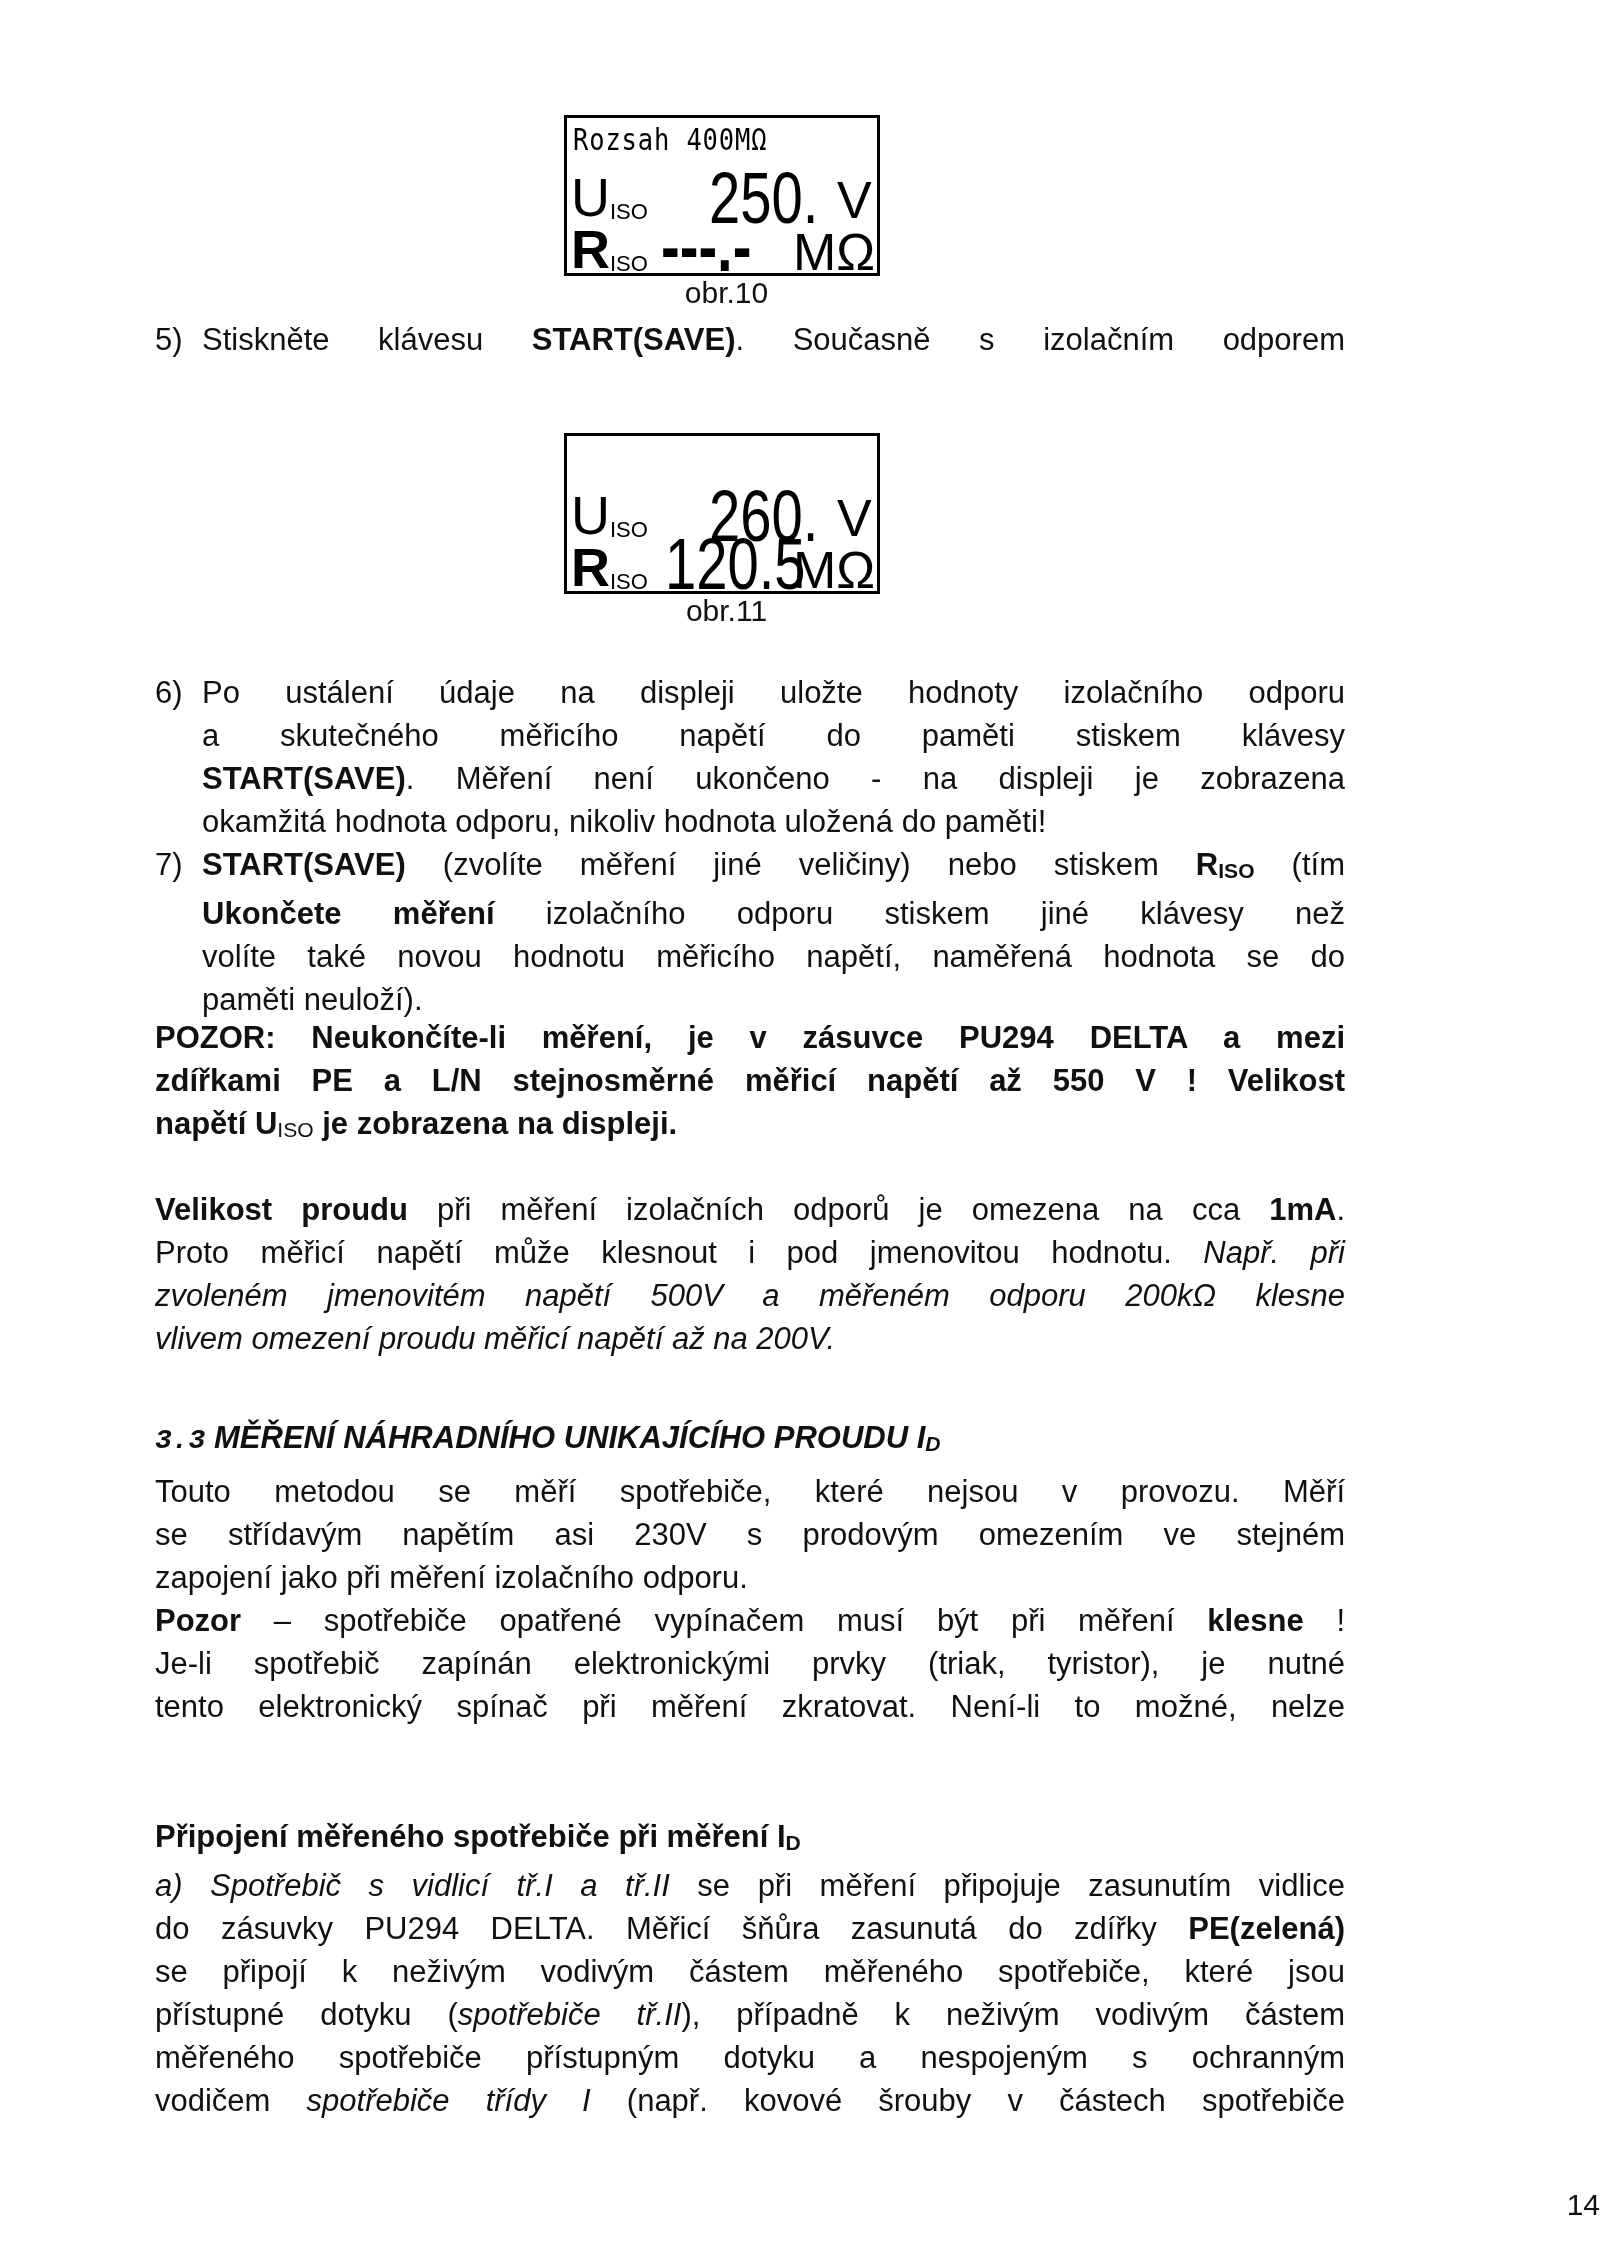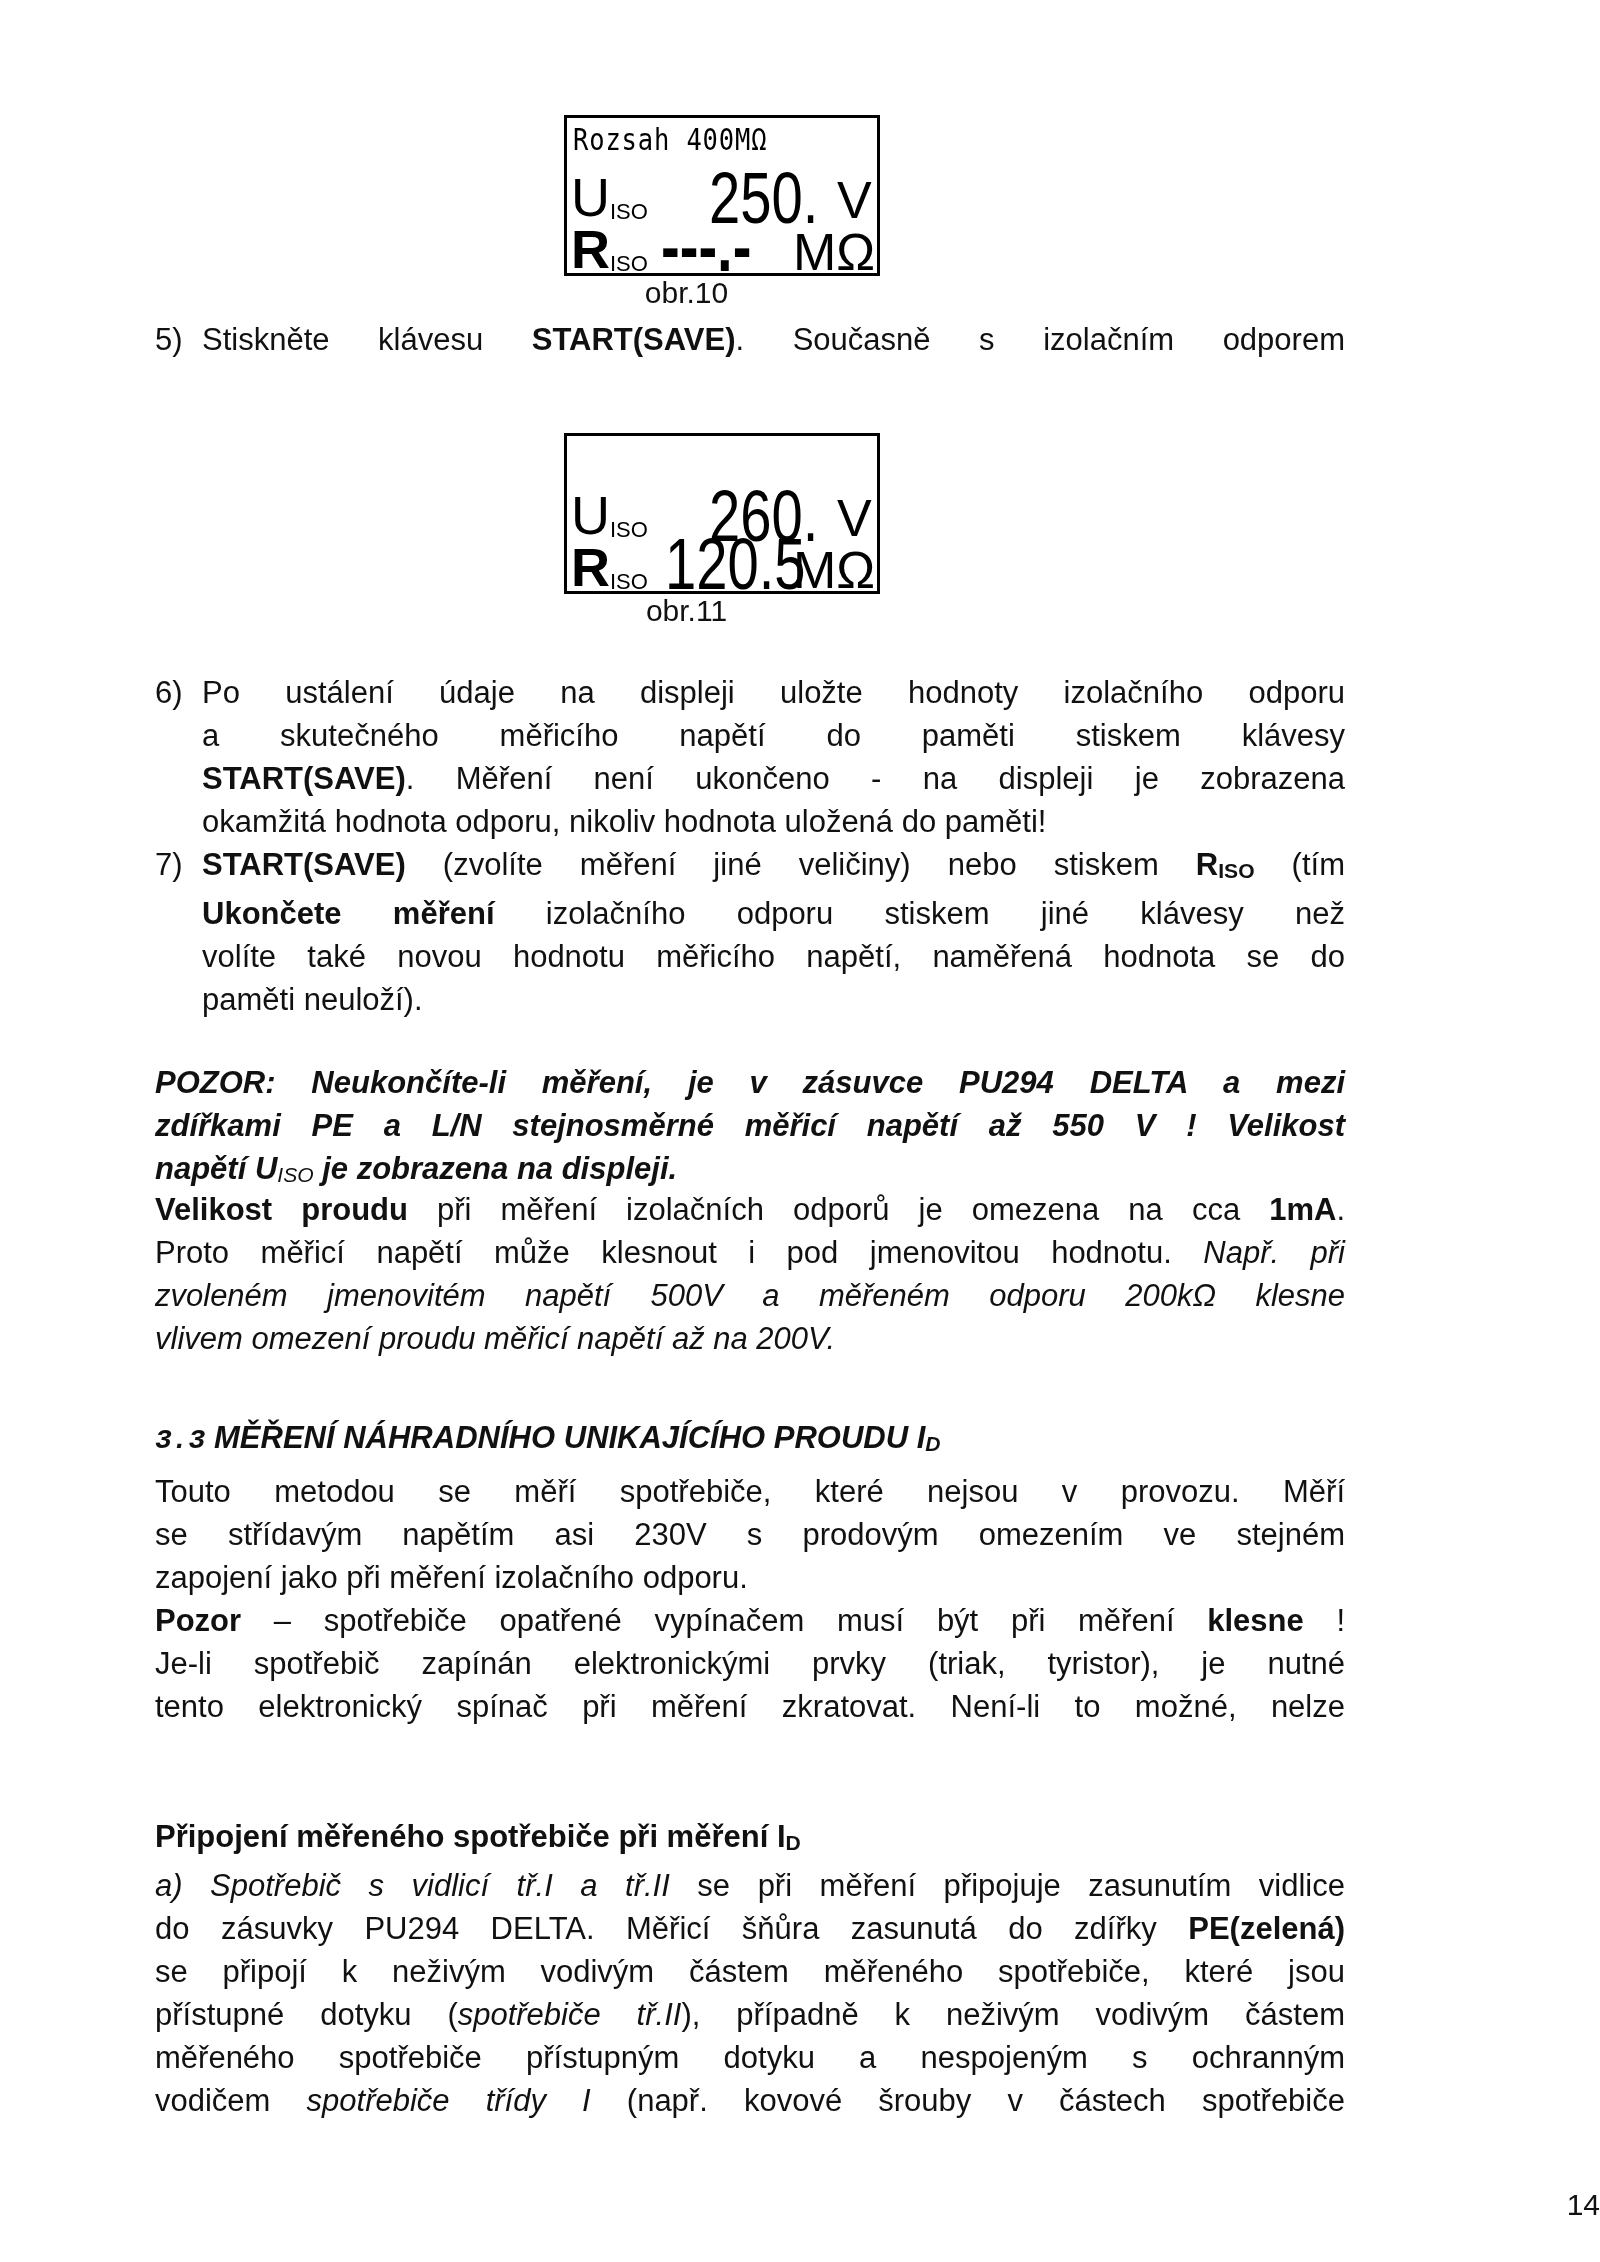--- a/index.html
+++ b/index.html
@@ -15,21 +15,21 @@
   .lcd .range { position: absolute; left: 6px; top: 4px; font-size: 30px; letter-spacing: 1px;
                 font-family: "DejaVu Sans Mono", monospace; transform: scaleX(0.85); transform-origin: left; }
   .lcd .rowlbl { position: absolute; left: 4px; font-family: "Liberation Sans", sans-serif; }
   .lcd .rowlbl .big { font-size: 54px; line-height: 1; }
   .lcd .rowlbl .sub { font-size: 22px; }
   .lcd .rowlbl.r .big { font-weight: bold; }
   .lcd .val { position: absolute; font-family: "Liberation Sans", sans-serif; font-size: 72px;
               line-height: 1; transform: scaleX(0.78); transform-origin: left; }
   .lcd .unit { position: absolute; font-family: "Liberation Sans", sans-serif; font-size: 52px; line-height: 1; }
 
-  .caption { position: absolute; width: 1373px; left: 0; text-align: center; font-size: 30px; }
+  .caption { position: absolute; width: 1373px; left: 0; text-align: center; font-size: 30px; padding-left: 40px; }
 
   .block { position: absolute; left: 155px; width: 1190px; font-size: 31px; line-height: 43px;
            text-align: justify; }
   .item { position: relative; padding-left: 47px; }
   .item .num { position: absolute; left: 0; top: 0; }
   .line { display: block; text-align: justify; text-align-last: justify; white-space: nowrap; }
   .line.last { text-align-last: left; }
   b, .b { font-weight: bold; }
   i, .i { font-style: italic; }
   .sub { font-size: 0.68em; vertical-align: -0.12em; }
@@ -91,21 +91,21 @@
   <div class="block" style="top:843px;">
     <div class="item">
       <span class="num">7)</span>
       <span class="line"><b>START(SAVE)</b><span> (zvolíte měření jiné veličiny) nebo stiskem </span><b>R</b><b class="sub">ISO</b><span> (tím</span></span>
       <span class="line"><b>Ukončete měření</b><span> izolačního odporu stiskem jiné klávesy než</span></span>
       <span class="line">volíte také novou hodnotu měřicího napětí, naměřená hodnota se do</span>
       <span class="line last">paměti neuloží).</span>
     </div>
   </div>
 
-  <div class="block" style="top:1061px; font-weight:bold;font-style:italic;">
+  <div class="block" style="top:1016px; font-weight:bold;">
     <span class="line">POZOR: Neukončíte-li měření, je v zásuvce PU294 DELTA a mezi</span>
     <span class="line">zdířkami PE a L/N stejnosměrné měřicí napětí až 550 V ! Velikost</span>
     <span class="line last"><span>napětí U</span><span class="sub" style="font-weight:normal;">ISO</span><span> je zobrazena na displeji.</span></span>
   </div>
 
   <div class="block" style="top:1188px;">
     <span class="line"><b>Velikost proudu</b><span> při měření izolačních odporů je omezena na cca </span><b>1mA</b><span>.</span></span>
     <span class="line"><span>Proto měřicí napětí  může klesnout i pod jmenovitou hodnotu. </span><i>Např. při</i></span>
     <span class="line i">zvoleném jmenovitém napětí 500V a měřeném odporu 200kΩ  klesne</span>
     <span class="line last i">vlivem omezení proudu měřicí napětí až na 200V.</span>

